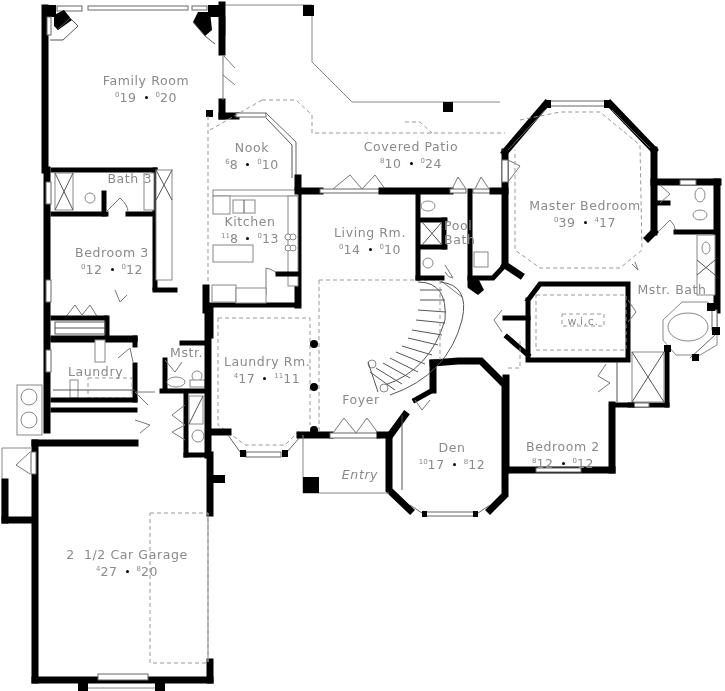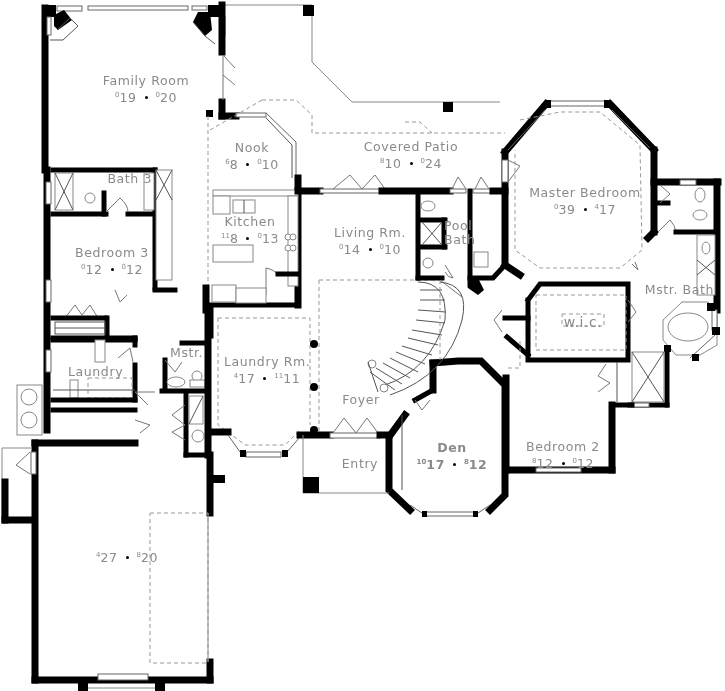--- a/index.html
+++ b/index.html
@@ -321,21 +321,21 @@
 <div class="room-label" style="left:216px;top:141px;width:72px;">
   <span class="name">Nook</span>
   <span class="dims"><sup>6</sup><span>8</span><span class="dot"></span><sup>0</sup><span>10</span></span>
 </div>
 
 <div class="room-label" style="left:356px;top:140px;width:110px;">
   <span class="name">Covered Patio</span>
   <span class="dims"><sup>8</sup><span>10</span><span class="dot"></span><sup>0</sup><span>24</span></span>
 </div>
 
-<div class="room-label" style="left:520px;top:186px;width:130px;">
+<div class="room-label" style="left:520px;top:199px;width:130px;">
   <span class="name">Master Bedroom</span>
   <span class="dims"><sup>0</sup><span>39</span><span class="dot"></span><sup>4</sup><span>17</span></span>
 </div>
 
 <div class="room-label" style="left:86px;top:172px;width:66px;text-align:right;">
   <span class="name">Bath 3</span>
 </div>
 
 <div class="room-label" style="left:64px;top:246px;width:96px;">
   <span class="name">Bedroom 3</span>
@@ -350,25 +350,25 @@
 <div class="room-label" style="left:322px;top:226px;width:96px;">
   <span class="name">Living Rm.</span>
   <span class="dims"><sup>0</sup><span>14</span><span class="dot"></span><sup>0</sup><span>10</span></span>
 </div>
 
 <div class="room-label" style="left:444px;top:219px;width:30px;text-align:left;">
   <span class="name">Pool</span>
   <span class="name">Bath</span>
 </div>
 
-<div class="room-label" style="left:630px;top:283px;width:84px;text-align:right;">
+<div class="room-label" style="left:630px;top:283px;width:84px;text-align:center;">
   <span class="name">Mstr. Bath</span>
 </div>
 
-<div class="room-label" style="left:562px;top:315px;width:42px;font-size:14px;">
+<div class="room-label" style="left:562px;top:315px;width:42px;font-size:11px;">
   <span class="name">w.i.c.</span>
 </div>
 
 <div class="room-label" style="left:170px;top:346px;width:40px;text-align:left;">
   <span class="name">Mstr.</span>
 </div>
 
 <div class="room-label" style="left:68px;top:365px;width:62px;text-align:left;">
   <span class="name">Laundry</span>
 </div>
@@ -380,24 +380,25 @@
 
 <div class="room-label" style="left:336px;top:393px;width:50px;">
   <span class="name">Foyer</span>
 </div>
 
 <div class="room-label" style="left:518px;top:404px;width:90px;margin-top:36px;">
   <span class="name">Bedroom 2</span>
   <span class="dims"><sup>8</sup><span>12</span><span class="dot"></span><sup>0</sup><span>12</span></span>
 </div>
 
-<div class="room-label" style="left:412px;top:441px;width:80px;font-weight:bold;">
+<div class="room-label" style="left:412px;top:441px;width:80px;">
   <span class="name">Den</span>
   <span class="dims"><sup>10</sup><span>17</span><span class="dot"></span><sup>8</sup><span>12</span></span>
 </div>
 
-<div class="room-label" style="left:332px;top:457px;width:56px;">
+<div class="room-label" style="left:332px;top:468px;width:56px;font-style:italic;">
   <span class="name">Entry</span>
 </div>
 
 <div class="room-label" style="left:52px;top:548px;width:150px;">
+  <span class="name" style="white-space:pre;">2  1/2 Car Garage</span>
   <span class="dims"><sup>4</sup><span>27</span><span class="dot"></span><sup>8</sup><span>20</span></span>
 </div>
 
 </body></html>

